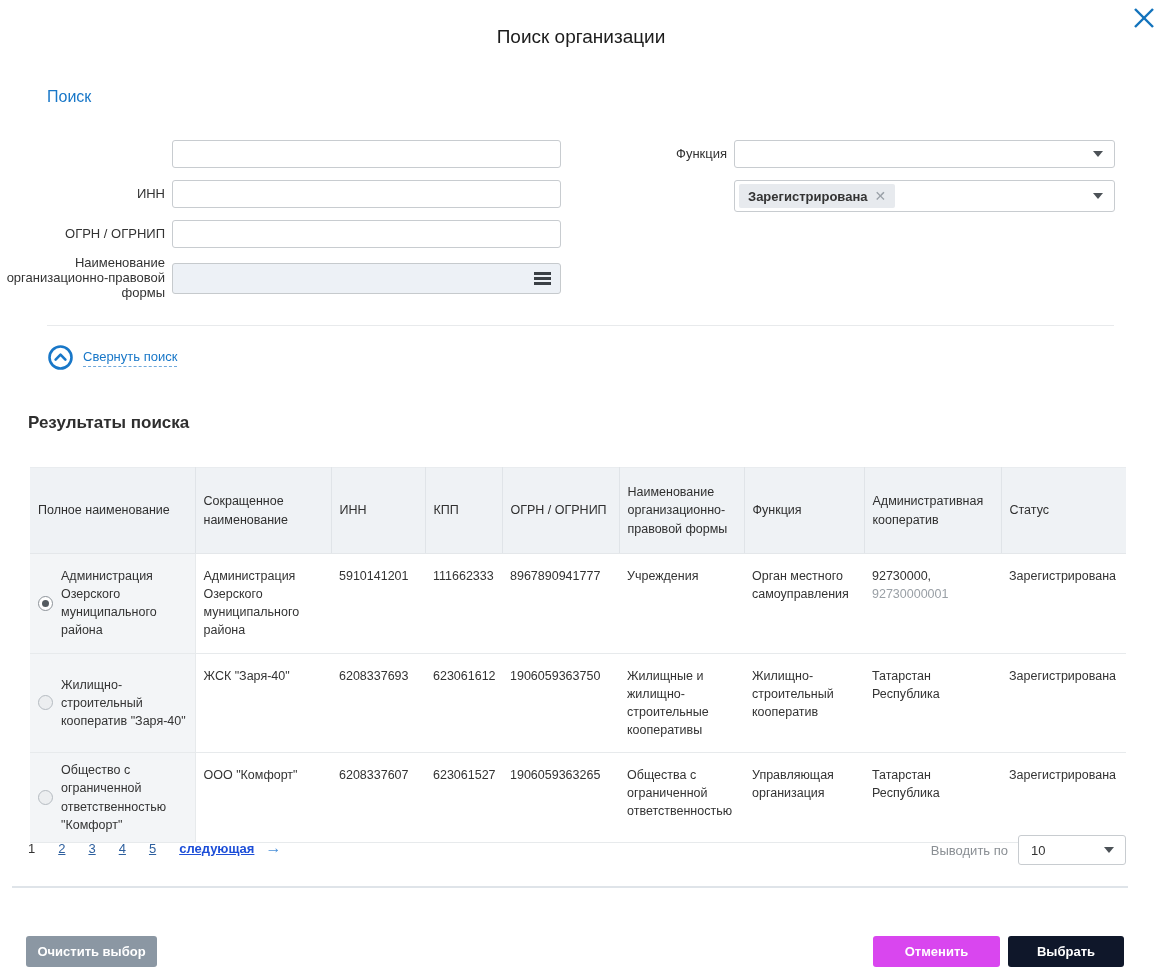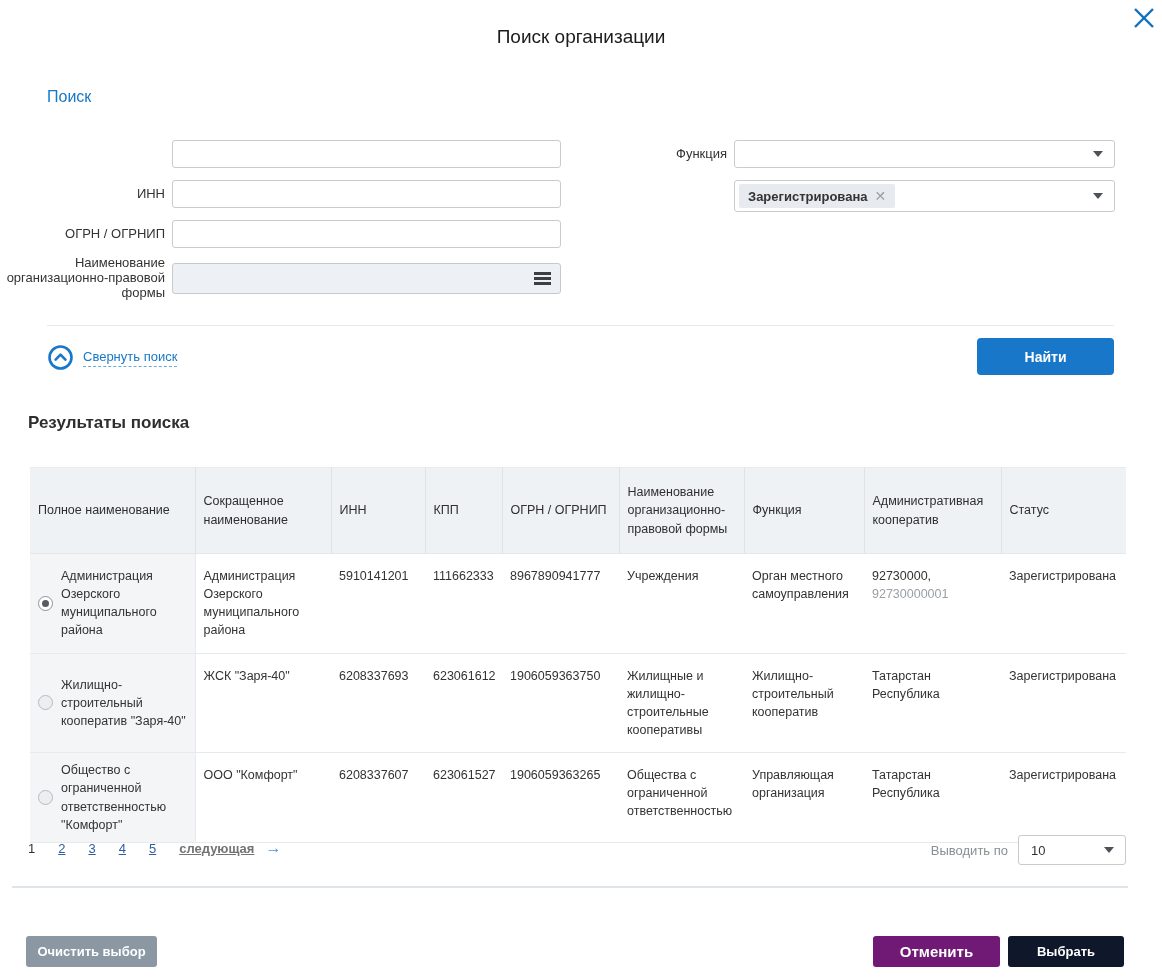--- a/index.html
+++ b/index.html
@@ -71,33 +71,33 @@
   .radio.checked { background:#fff; border-color:#8d9399; }
   .radio.checked::after { content:""; position:absolute; left:3px; top:3px; right:3px; bottom:3px;
                           border-radius:50%; background:#555b60; }
   .muted { color:#9aa0a6; }
   .tr1 { height:92px; } .tr2 { height:83px; } .tr3 { height:90px; }
 
   
   .pager { position:absolute; left:28px; top:840px; display:flex; align-items:center; font-size:13px; }
   .pager .cur { color:#333; margin-right:23px; }
   .pager a.pg { color:#2d5f9e; text-decoration:underline; margin-right:23px; cursor:pointer; }
-  .pager a.next { color:#737373; text-decoration:underline; margin-right:11px; font-weight:600; cursor:pointer; }
+  .pager a.next { color:#1d4ed8; text-decoration:underline; margin-right:11px; font-weight:600; cursor:pointer; }
   .pager .arrow { color:#4a90d9; font-size:16px; line-height:1; }
 
   .perpage-label { position:absolute; left:888px; top:843px; width:120px; text-align:right;
                    font-size:13px; color:#8a8f94; }
   .perpage-select { left:1018px; top:835px; width:108px; height:30px; display:flex; align-items:center;
                     padding:0 12px; font-size:13px; color:#333; }
 
   .divider2 { position:absolute; left:12px; top:886px; width:1116px; height:2px; background:#dfe4e9; }
 
   
   .btn-clear  { position:absolute; left:26px;  top:936px; width:131px; height:31px; background:#8b97a3; font-size:13px; }
-  .btn-cancel { position:absolute; left:873px; top:936px; width:127px; height:31px; background:#701a75; font-size:15px; }
+  .btn-cancel { position:absolute; left:873px; top:936px; width:127px; height:31px; background:#d946ef; font-size:13px; }
   .btn-select { position:absolute; left:1008px; top:936px; width:116px; height:31px; background:#0f172a; font-size:13px; }
 </style>
 </head>
 <body>
 
 <div class="dialog">
 
   <div class="dlg-title">Поиск организации</div>
 
   <div class="close-btn">
@@ -138,21 +138,20 @@
   <div class="divider1"></div>
 
   <div class="collapse-wrap">
     <svg width="27" height="27" viewBox="0 0 27 27">
       <circle cx="13.5" cy="13.5" r="11" fill="none" stroke="#1877c8" stroke-width="2.6"></circle>
       <polyline points="8.6,15.6 13.5,10.6 18.4,15.6" fill="none" stroke="#1877c8" stroke-width="2.6" stroke-linecap="round" stroke-linejoin="round"></polyline>
     </svg>
     <span class="collapse-link">Свернуть поиск</span>
   </div>
 
-  <button class="btn btn-find">Найти</button>
 
   <div class="results-heading">Результаты поиска</div>
 
   <table class="tbl">
     <colgroup>
       <col style="width:165px">
         <col style="width:136px">
         <col style="width:94px">
       <col style="width:77px">
         <col style="width:117px">

